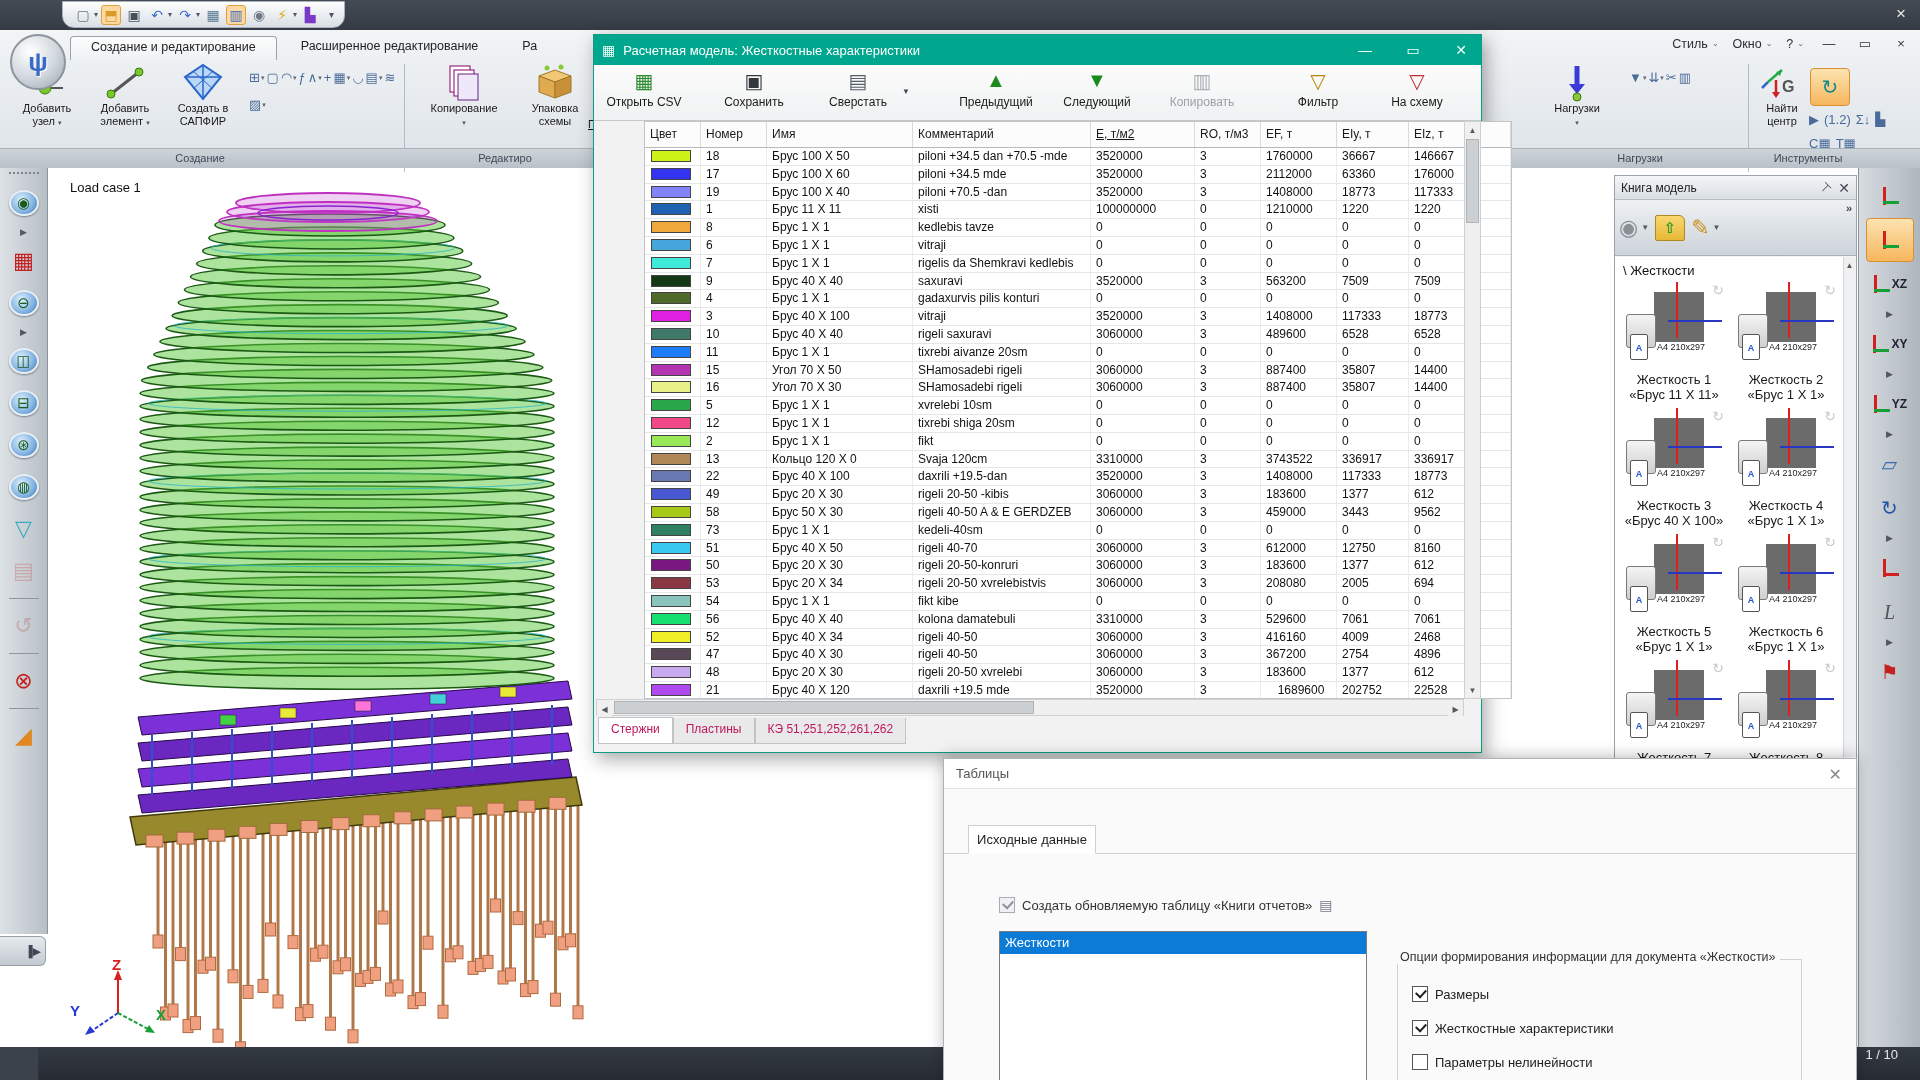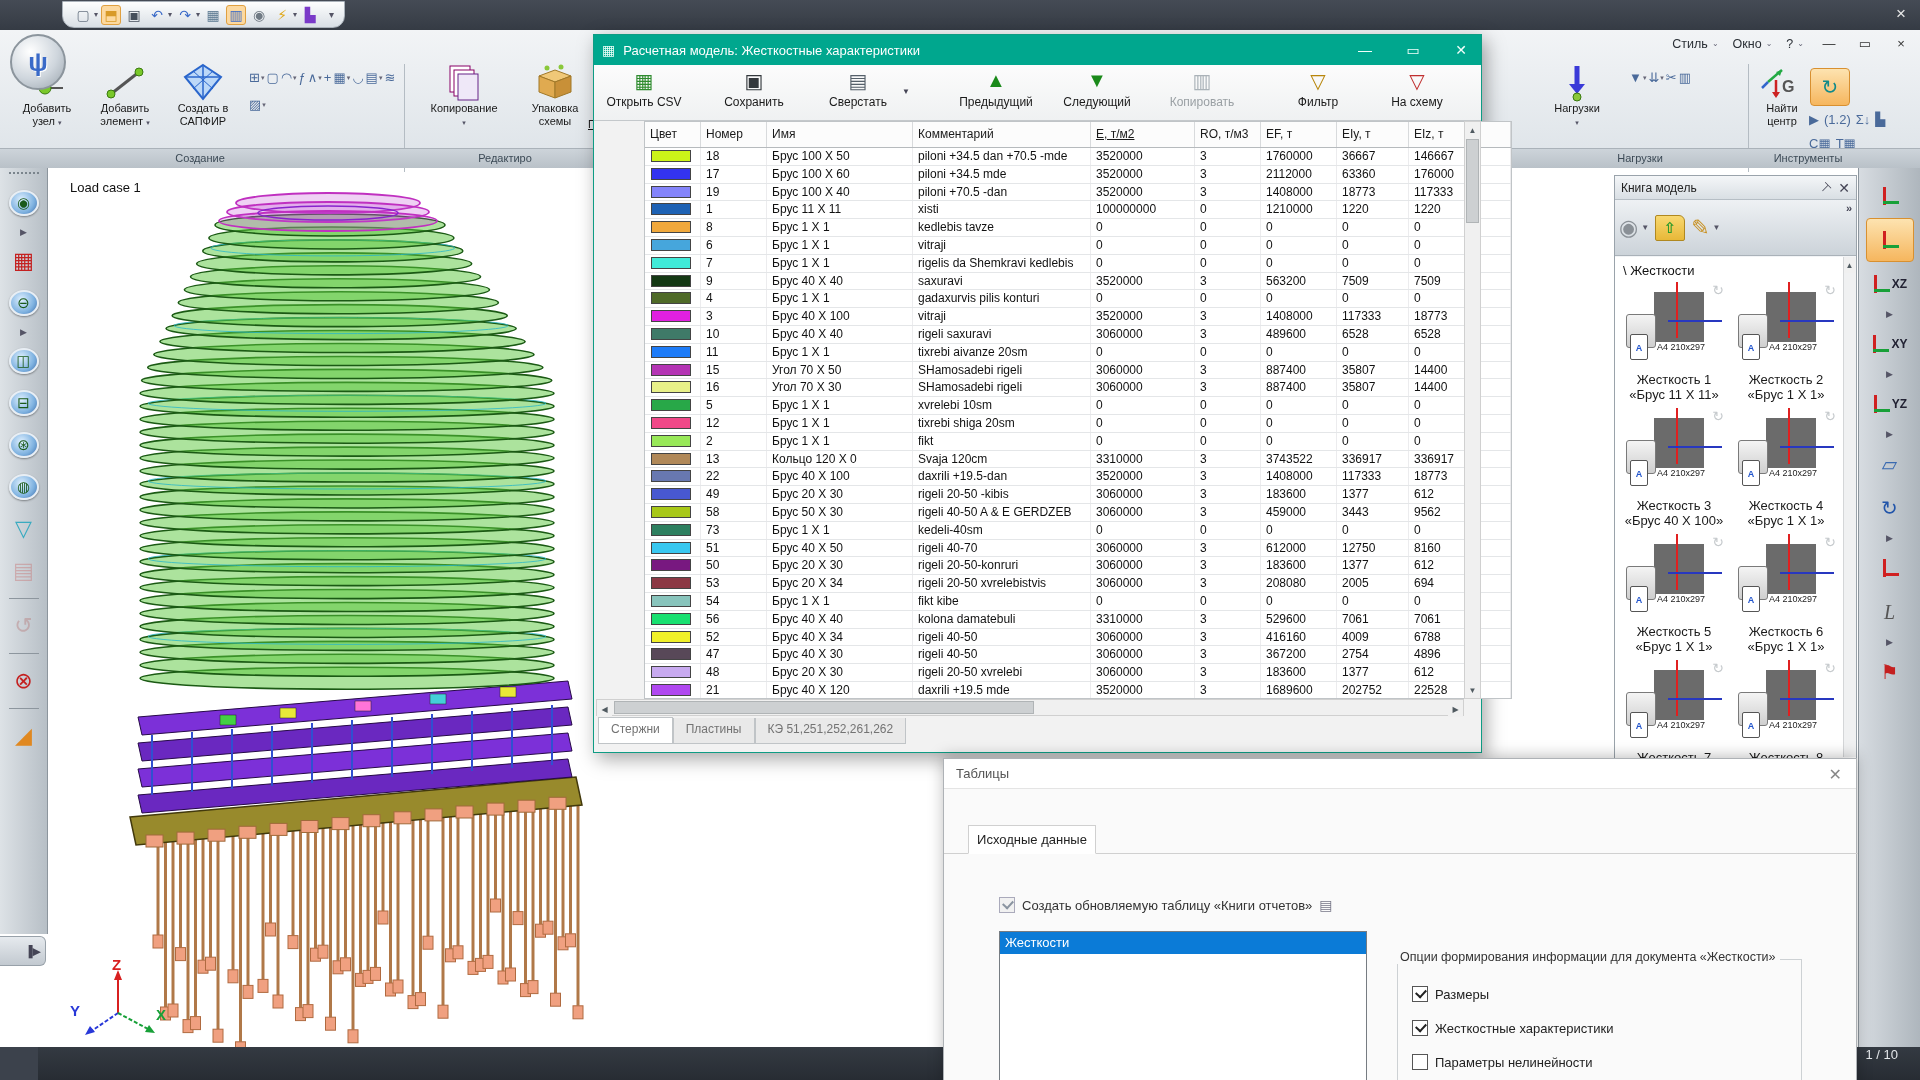--- a/index.html
+++ b/index.html
@@ -79,21 +79,21 @@
 .md-th { font-size:12px; color:#1a1a1a; padding:5px 0 0 5px; border-right:1px solid #d8dadc; white-space:nowrap; overflow:hidden; }
 .md-tr { display:flex; height:17.8px; border-bottom:1px solid #e4e6e8; }
 .md-td { font-size:12px; color:#111; padding:1px 0 0 5px; border-right:1px solid #ececee; white-space:nowrap; overflow:hidden; }
 .sw { width:40px; height:12px; margin:2px 0 0 6px; border:1px solid #444; }
 #md-vscroll { left:870px; top:86px; width:17px; height:578px; background:#f0f0f0; border:1px solid #d0d0d0; }
 .scr-arrow { position:absolute; left:0; width:15px; height:16px; font-size:8px; color:#505a60; display:flex; align-items:center; justify-content:center; background:#f0f0f0; }
 #md-vthumb { position:absolute; left:1px; top:17px; width:13px; height:84px; background:#cdd0d2; border:1px solid #b0b4b6; }
 #md-hscroll { left:2px; top:664px; width:868px; height:17px; background:#f0f0f0; border:1px solid #d0d0d0; }
 #md-hthumb { position:absolute; left:17px; top:1px; width:420px; height:13px; background:#cdd0d2; border:1px solid #b0b4b6; }
 #md-tabs { left:2px; top:683px; width:885px; height:26px; display:flex; background:#f2f2f2; padding-left:2px; }
-.md-tab { font-size:12px; padding:4px 12px 7px; color:#737373; border:1px solid #c0c4c7; border-top:none; background:#e9e9e9; }
+.md-tab { font-size:12px; padding:4px 12px 7px; color:#be185d; border:1px solid #c0c4c7; border-top:none; background:#e9e9e9; }
 .md-tab.active { background:#fff; border-top:1px solid #c0c4c7; margin-top:-1px; }
 
 
 #report-panel { left:1614px; top:175px; width:243px; height:872px; background:#f2f4f6; border:1px solid #9aa3ab; z-index:10; }
 #rp-header { height:24px; background:linear-gradient(#f4f6f8,#d9dfe4); border-bottom:1px solid #b6bec5; display:flex; align-items:center; font-size:12px; color:#222; padding:0 6px; }
 #rp-header .sp { flex:1; }
 #rp-pin { transform:rotate(45deg); font-size:12px; color:#445; margin-right:8px; }
 #rp-close { font-size:14px; color:#445; }
 #rp-toolbar { height:56px; background:linear-gradient(#eef1f4,#ccd3d9); border-bottom:1px solid #aab2b9; display:flex; align-items:center; padding:0 4px; gap:6px; }
 .rp-tool { display:flex; align-items:center; gap:3px; }
@@ -163,20 +163,25 @@
       <span class="qa-dd">▾</span>
       <span class="qa-ic" style="color: rgb(122, 58, 200);">▙</span>
       <span id="qa-more">▾</span>
     </div>
   <div class="abs" id="top-close">×</div>
 </div>
 
 <div class="abs" id="ribbon">
   <div class="abs" id="logo">
       <span id="logo-glyph">ψ</span>
+    </div>
+  <div class="abs" id="tab-row">
+      <div class="rtab active">Создание и редактирование</div>
+      <div class="rtab">Расширенное редактирование</div>
+      <div class="rtab">Ра</div>
     </div>
   <div class="abs" id="ribbon-right">
       <span class="rmenu">
         <span>Стиль</span>
         <span class="dd">⌄</span>
       </span>
       <span class="rmenu">
         <span>Окно</span>
         <span class="dd">⌄</span>
       </span>
@@ -989,21 +994,21 @@
           <div class="md-td" style="width: 56px; padding: 0px;">
             <div class="sw" style="background: rgb(240, 240, 40);"></div>
           </div>
           <div class="md-td" style="width: 66px;">52</div>
           <div class="md-td" style="width: 146px;">Брус 40 X 34</div>
           <div class="md-td" style="width: 178px;">rigeli 40-50</div>
           <div class="md-td" style="width: 104px;">3060000</div>
           <div class="md-td" style="width: 66px;">3</div>
           <div class="md-td" style="width: 76px;">416160</div>
           <div class="md-td" style="width: 72px;">4009</div>
-          <div class="md-td" style="width: 70px; flex: 1 1 0%;">6788</div>
+          <div class="md-td" style="width: 70px; flex: 1 1 0%;">2468</div>
         </div>
         <div class="md-tr">
           <div class="md-td" style="width: 56px; padding: 0px;">
             <div class="sw" style="background: rgb(88, 72, 88);"></div>
           </div>
           <div class="md-td" style="width: 66px;">47</div>
           <div class="md-td" style="width: 146px;">Брус 40 X 30</div>
           <div class="md-td" style="width: 178px;">rigeli 40-50</div>
           <div class="md-td" style="width: 104px;">3060000</div>
           <div class="md-td" style="width: 66px;">3</div>
@@ -1026,21 +1031,21 @@
         </div>
         <div class="md-tr">
           <div class="md-td" style="width: 56px; padding: 0px;">
             <div class="sw" style="background: rgb(176, 72, 240);"></div>
           </div>
           <div class="md-td" style="width: 66px;">21</div>
           <div class="md-td" style="width: 146px;">Брус 40 X 120</div>
           <div class="md-td" style="width: 178px;">daxrili  +19.5 mde</div>
           <div class="md-td" style="width: 104px;">3520000</div>
           <div class="md-td" style="width: 66px;">3</div>
-          <div class="md-td" style="width: 76px;">1689600</div>
+          <div class="md-td" style="width: 76px; text-align: center;">1689600</div>
           <div class="md-td" style="width: 72px;">202752</div>
           <div class="md-td" style="width: 70px; flex: 1 1 0%;">22528</div>
         </div>
       </div>
   </div>
   <div class="abs" id="md-vscroll">
     <div class="scr-arrow" style="top:0">▲</div>
     <div id="md-vthumb"></div>
     <div class="scr-arrow" style="bottom:0">▼</div>
   </div>

